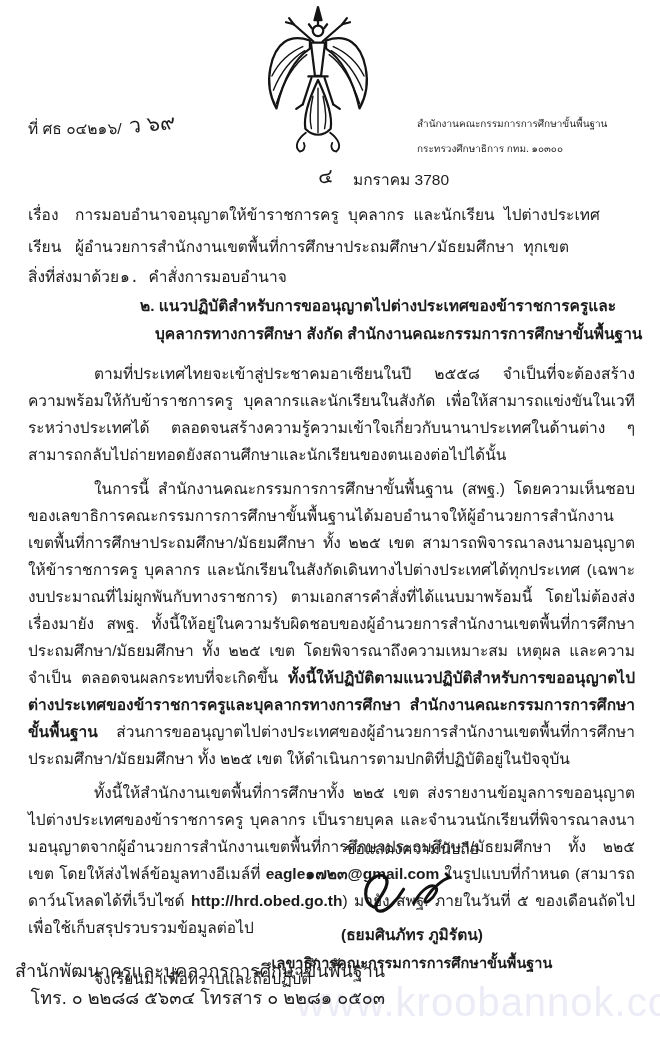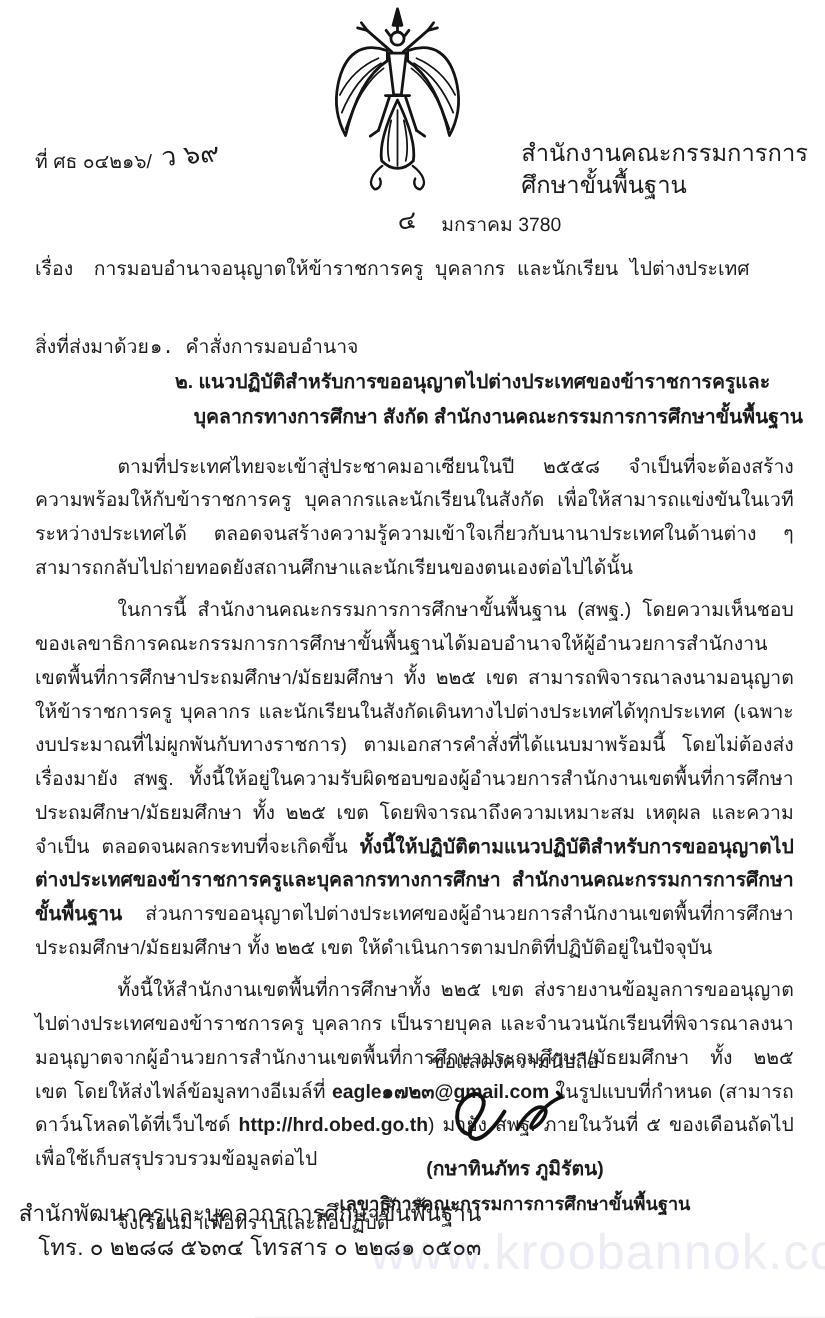--- a/index.html
+++ b/index.html
@@ -9,21 +9,21 @@
     font-family:"Liberation Sans", sans-serif;
     color:#1c1c1c; font-size:15.5px;
   }
   .abs{position:absolute;}
   .b{font-weight:bold;}
   
   .ref{left:28px; top:110px; white-space:nowrap;}
   .hand{display:inline-block; transform:rotate(-5deg); font-size:21px; position:relative; top:-3px; margin-left:7px;}
   .emblem{left:262px; top:4px; width:112px; height:150px;}
   .emblem svg{width:100%; height:100%;}
-  .org{left:417px; top:111px; width:243px; line-height:25px; font-size:19px;}
+  .org{left:417px; top:111px; width:243px; line-height:25px; font-size:10px;}
   .date-day{left:311px; top:160px; font-size:20px; transform:rotate(-6deg);}
   .date-rest{left:353px; top:167px;}
   
   .row{left:28px; right:26px; display:flex;font-family:Liberation Mono, monospace;}
   .row .lbl{flex:0 0 47px;}
   .row-subject{top:202px;}
   .row-to{top:234px;}
   .row-attach{top:264px;align-items:flex-end;}
   .row-attach .lbl-wide{flex:0 0 92px;}
   .attach2{left:140px; top:292px; width:498px; padding-left:15px; text-indent:-15px; line-height:28px;}
@@ -79,33 +79,38 @@
         <path d="M55 75 C45.5 95 40.5 111 42.5 123 C50 131 60 131 67.5 123 C69.5 111 64.5 95 55 75 Z"></path>
         <path d="M50 91 C47 105 46.5 115 48.5 123 M60 91 C63 105 63.5 115 61.5 123 M55 83 V127" stroke-width="1.4"></path>
         <path d="M43 127 C35 133 31 141 37 145.5 C41 145.5 43 141 41 137 M67 127 C75 133 79 141 73 145.5 C69 145.5 67 141 69 137" stroke-width="1.8"></path>
       </g>
     </svg>
   </div>
 
   
   <div class="abs org">
     <div>สำนักงานคณะกรรมการการศึกษาขั้นพื้นฐาน</div>
+    <div>กระทรวงศึกษาธิการ  กทม. ๑๐๓๐๐</div>
   </div>
 
   
   <span class="abs hand date-day">๔</span>
   <span class="abs date-rest">มกราคม 3780</span>
 
   
   <div class="abs row row-subject">
     <span class="lbl">เรื่อง</span>
     <span>การมอบอำนาจอนุญาตให้ข้าราชการครู บุคลากร และนักเรียน ไปต่างประเทศ</span>
   </div>
 
   
+  <div class="abs row row-to">
+    <span class="lbl">เรียน</span>
+    <span>ผู้อำนวยการสำนักงานเขตพื้นที่การศึกษาประถมศึกษา/มัธยมศึกษา ทุกเขต</span>
+  </div>
 
   
   <div class="abs row row-attach">
     <span class="lbl-wide">สิ่งที่ส่งมาด้วย</span>
     <span>๑. คำสั่งการมอบอำนาจ</span>
   </div>
   <div class="abs attach2 b">๒. แนวปฏิบัติสำหรับการขออนุญาตไปต่างประเทศของข้าราชการครูและบุคลากรทางการศึกษา สังกัด สำนักงานคณะกรรมการการศึกษาขั้นพื้นฐาน</div>
 
   
   <div class="abs bodytext">
@@ -115,21 +120,21 @@
     <p class="para closing">จึงเรียนมาเพื่อทราบและถือปฏิบัติ</p>
   </div>
 
   
   <div class="abs signblock">
     <div>ขอแสดงความนับถือ</div>
     <svg class="sig-svg" viewBox="0 0 120 60" xmlns="http://www.w3.org/2000/svg">
       <path d="M19 45 C8 41 7 22 19 13.5 C29 7.5 36 13.5 32 24 C28 34 17 44 23 48.5 C31.5 53.5 45 36 51 26" stroke="#121212" stroke-width="3.4" fill="none" stroke-linecap="round"></path>
       <path d="M62 41 C68 29 78 20.5 84 22.5 C90 24.5 84 34.5 78 38.5 C73.5 41.5 72 40 76 34 C82 24.5 93 15.5 100 13.5 L96.5 9.5" stroke="#121212" stroke-width="3.1" fill="none" stroke-linecap="round"></path>
     </svg>
-    <div class="signer-name">(กษาทินภัทร  ภูมิรัตน)</div>
+    <div class="signer-name">(ธยมศินภัทร  ภูมิรัตน)</div>
     <div class="signer-title">เลขาธิการคณะกรรมการการศึกษาขั้นพื้นฐาน</div>
   </div>
 
   
   <div class="abs footer">
     <div>สำนักพัฒนาครูและบุคลากรการศึกษาขั้นพื้นฐาน</div>
     <div>โทร. ๐ ๒๒๘๘ ๕๖๓๔  โทรสาร ๐ ๒๒๘๑ ๐๕๐๓</div>
   </div>
 
 </div>

